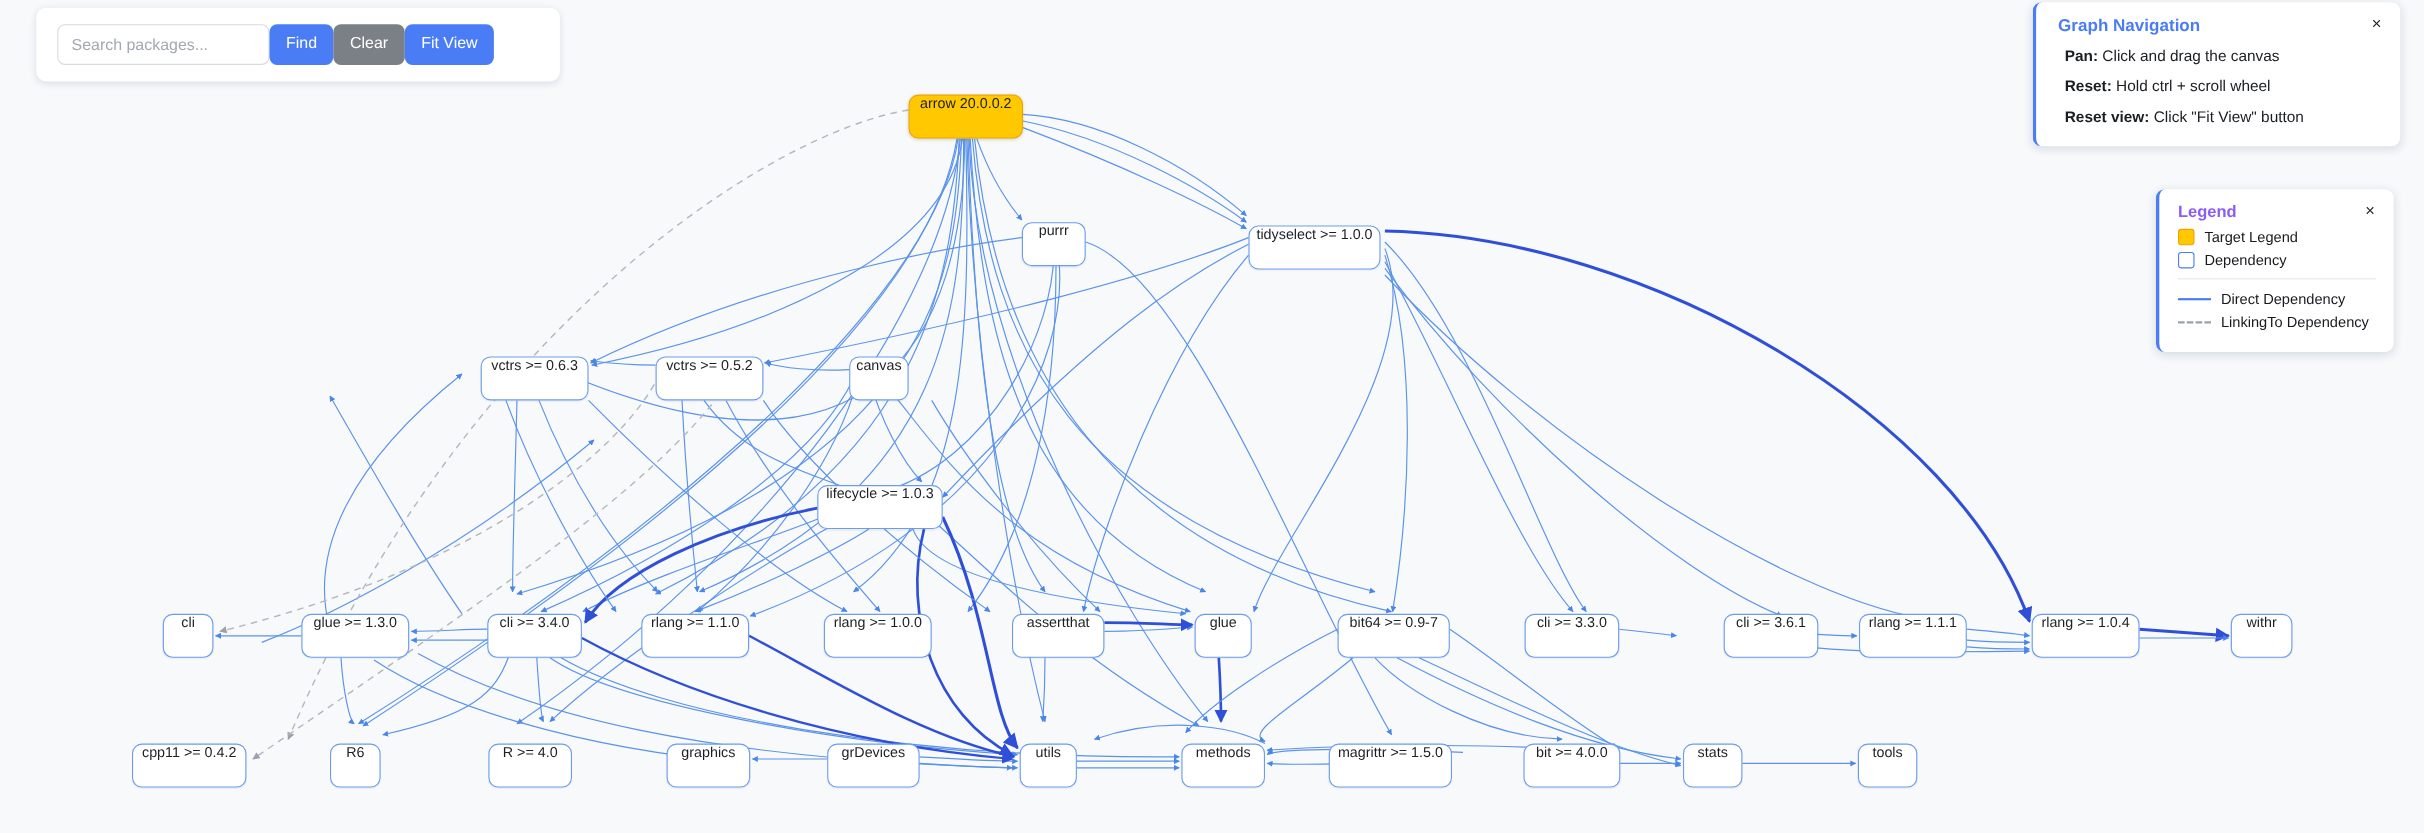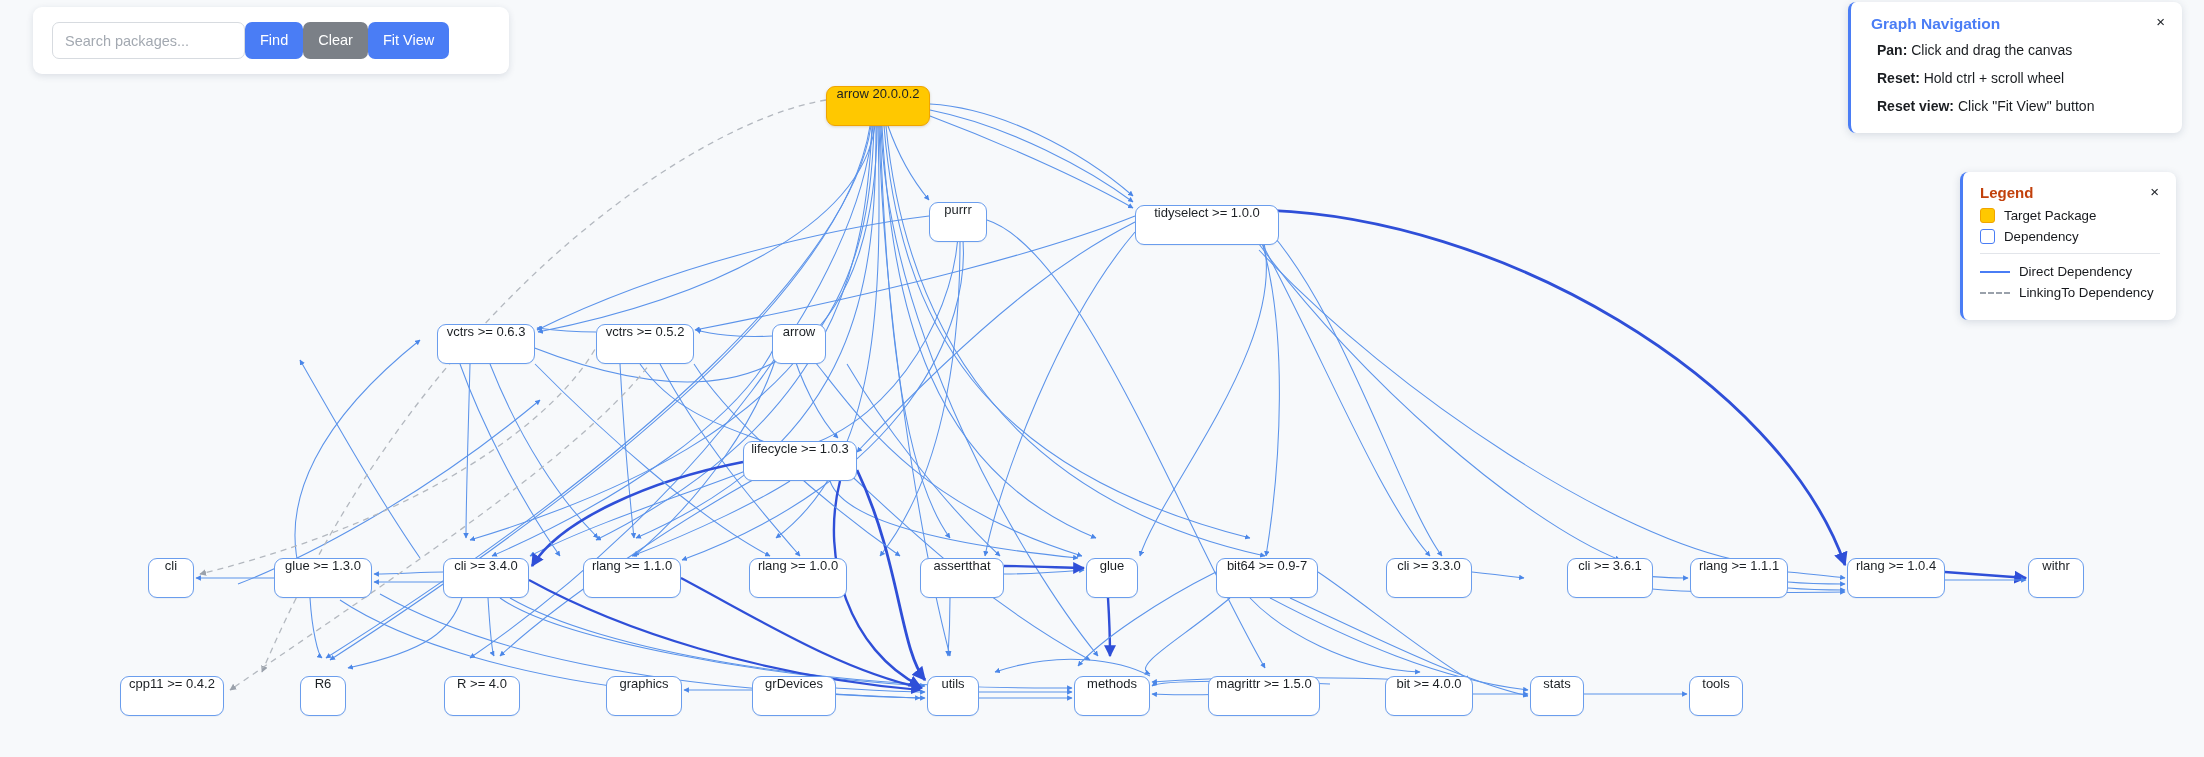--- a/index.html
+++ b/index.html
@@ -129,21 +129,21 @@
   .nav-row b { font-weight: bold; text-align: center; }
 
   #legend-panel {
     left: 1960px; top: 172px;
     width: 216px;
     padding: 12px 16px 14px 17px;
   }
   #legend-title {
     font-size: 15px;
     font-weight: bold;
-    color: #c2410c;
+    color: #8b5cf6;
     margin: 0 0 7px 0;
   }
   .legend-row {
     display: flex;
     align-items: center;
     gap: 9px;
     font-size: 13.3px;
     color: #17191d;
     margin-bottom: 6px;
   }
@@ -328,31 +328,31 @@
       </g>
     </svg>
 
     <div id="node-layer">
         <div class="gnode target" style="left: 826px; top: 86px; width: 104px; height: 40px;">
           <span>arrow 20.0.0.2</span>
         </div>
         <div class="gnode" style="left: 929px; top: 202px; width: 58px; height: 40px;">
           <span>purrr</span>
         </div>
-        <div class="gnode" style="left: 1135px; top: 205px; width: 144px; height: 40px;">
+        <div class="gnode" style="left: 1135px; top: 205px; width: 120px; height: 40px;">
           <span>tidyselect &gt;= 1.0.0</span>
         </div>
         <div class="gnode" style="left: 437px; top: 324px; width: 98px; height: 40px;">
           <span>vctrs &gt;= 0.6.3</span>
         </div>
         <div class="gnode" style="left: 596px; top: 324px; width: 98px; height: 40px;">
           <span>vctrs &gt;= 0.5.2</span>
         </div>
         <div class="gnode" style="left: 772px; top: 324px; width: 54px; height: 40px;">
-          <span>arrow</span>
+          <span>canvas</span>
         </div>
         <div class="gnode" style="left: 743px; top: 441px; width: 114px; height: 40px;">
           <span>lifecycle &gt;= 1.0.3</span>
         </div>
         <div class="gnode" style="left: 148px; top: 558px; width: 46px; height: 40px;">
           <span>cli</span>
         </div>
         <div class="gnode" style="left: 274px; top: 558px; width: 98px; height: 40px;">
           <span>glue &gt;= 1.3.0</span>
         </div>
@@ -445,21 +445,21 @@
       <b>Reset view:</b><span> Click "Fit View" button</span>
     </div>
   </div>
 
   <div id="legend-panel" class="panel">
     <button class="panel-close">×</button>
     <div id="legend-title">Legend</div>
 
     <div class="legend-row">
       <span class="swatch target"></span>
-      <span>Target Package</span>
+      <span>Target Legend</span>
     </div>
     <div class="legend-row">
       <span class="swatch dep"></span>
       <span>Dependency</span>
     </div>
 
     <div class="legend-sep"></div>
 
     <div class="legend-row">
       <span class="legend-line solid"></span>

